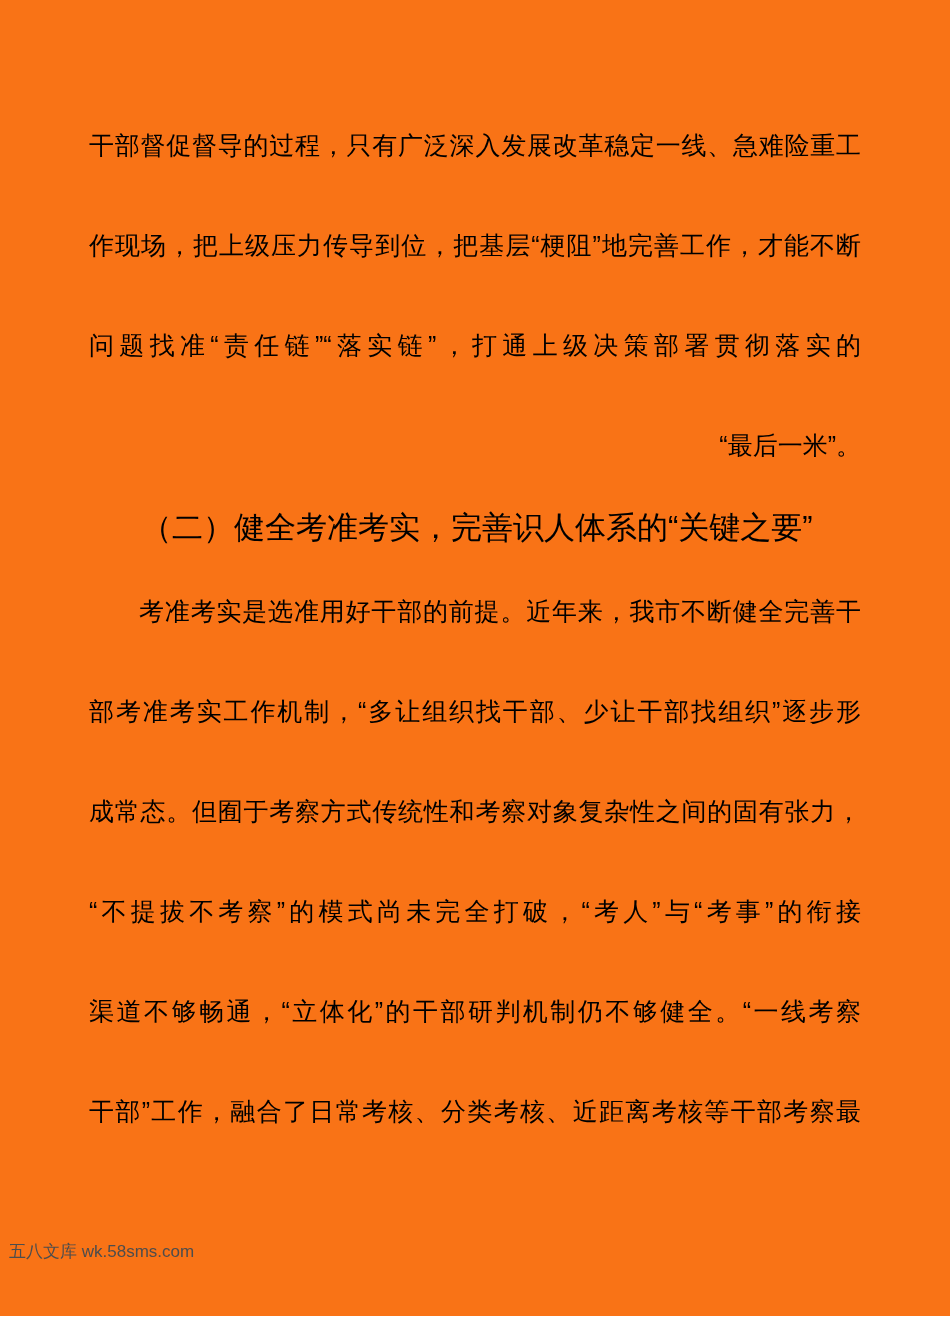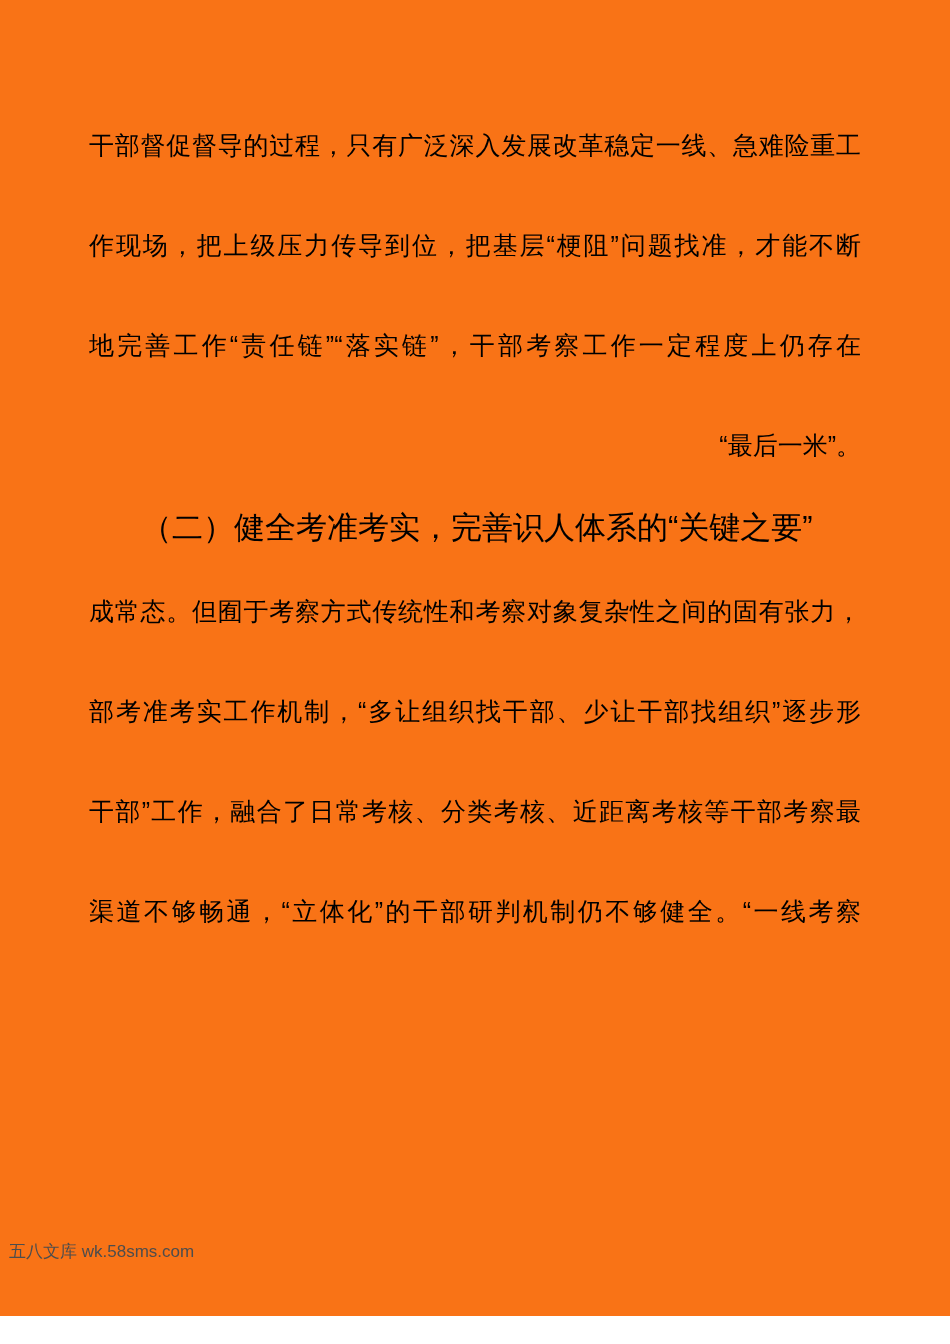--- a/index.html
+++ b/index.html
@@ -65,30 +65,32 @@
     font-family: "Liberation Sans", sans-serif;
   }
 </style>
 </head>
 <body>
 
 <div class="page">
   <div class="doc-body">
 
     <div class="line just">干部督促督导的过程，只有广泛深入发展改革稳定一线、急难险重工</div>
-    <div class="line just">作现场，把上级压力传导到位，把基层“梗阻”问题找准，才能不断</div>
-    <div class="line just">地完善工作“责任链”“落实链”，干部考察工作一定程度上仍存在</div>
+    <div class="line just">作现场，把上级压力传导到位，把基层“梗阻”地完善工作，才能不断</div>
+    <div class="line just">问题找准“责任链”“落实链”，打通上级决策部署贯彻落实的</div>
     <div class="line">“最后一米”。</div>
 
     <h2 class="heading">（二）健全考准考实，完善识人体系的“关键之要”</h2>
 
+    <div class="line just indent">考准考实是选准用好干部的前提。近年来，我市不断健全完善干</div>
+    <div class="line just">部考准考实工作机制，“多让组织找干部、少让干部找组织”逐步形</div>
     <div class="line just">成常态。但囿于考察方式传统性和考察对象复杂性之间的固有张力，</div>
-    <div class="line just">部考准考实工作机制，“多让组织找干部、少让干部找组织”逐步形</div>
+    <div class="line just">“不提拔不考察”的模式尚未完全打破，“考人”与“考事”的衔接</div>
+    <div class="line just">渠道不够畅通，“立体化”的干部研判机制仍不够健全。“一线考察</div>
     <div class="line just">干部”工作，融合了日常考核、分类考核、近距离考核等干部考察最</div>
-    <div class="line just">渠道不够畅通，“立体化”的干部研判机制仍不够健全。“一线考察</div>
 
   </div>
 
   <div class="footer">
     <span class="site-name">五八文库</span>
     <span class="site-url">wk.58sms.com</span>
   </div>
 </div>
 
 </body></html>

